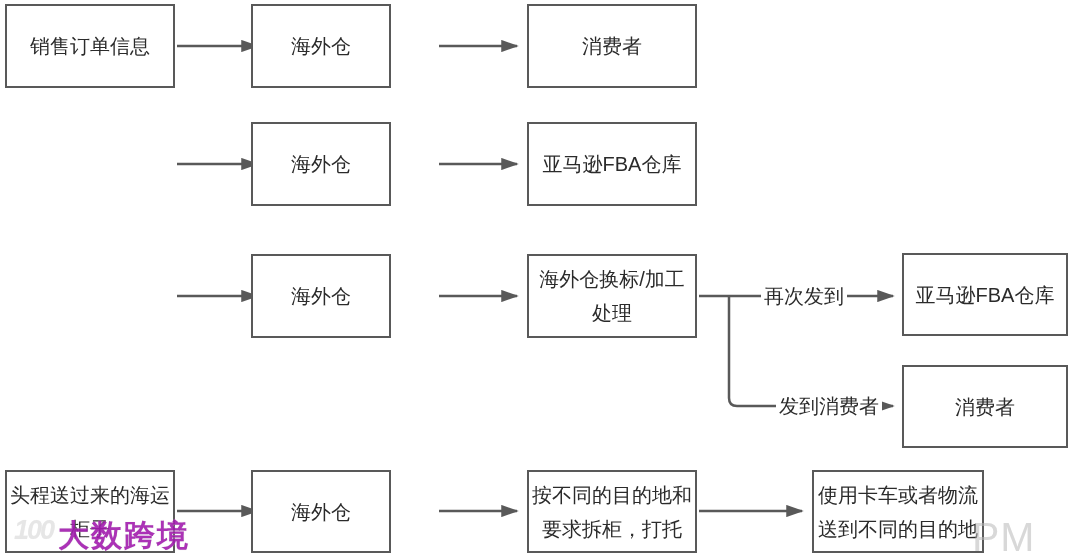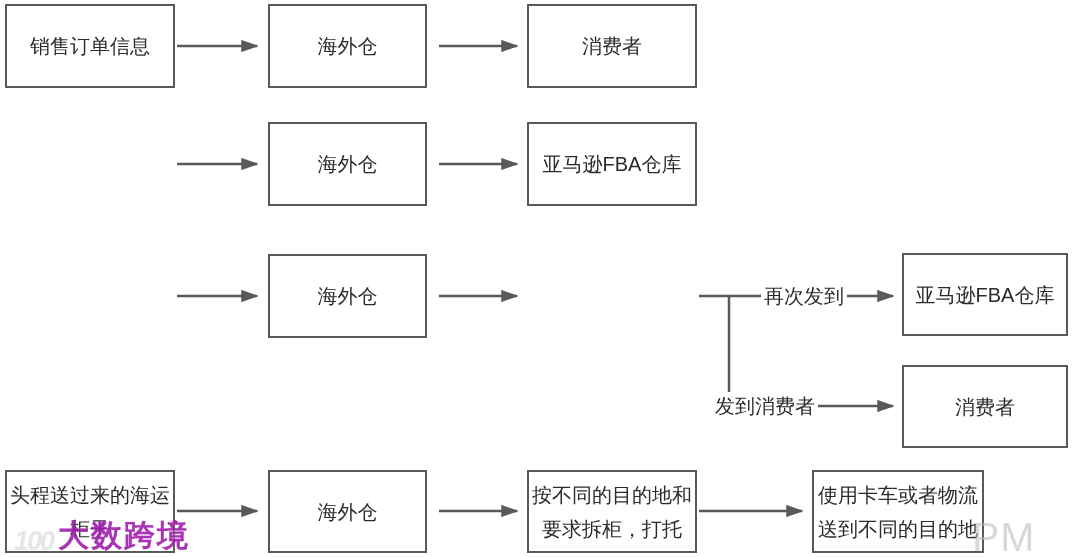--- a/index.html
+++ b/index.html
@@ -31,49 +31,49 @@
     justify-content: center;
     text-align: center;
     font-size: 20px;
     line-height: 34px;
     color: #2b2b2b;
     white-space: pre-line;
     padding: 0 2px;
   }
   
   .c1 { left: 5px;   width: 170px; }
-  .c2 { left: 268px; width: 159px; }
+  .c2 { left: 251px; width: 140px; }
   .c3 { left: 527px; width: 170px; }
   .c4 { left: 902px; width: 166px; }
   .r1 { top: 4px;   height: 84px; }
   .r2 { top: 122px; height: 84px; }
   .r3 { top: 254px; height: 84px; }
   .r3a { top: 253px; height: 83px; }
   .r3b { top: 365px; height: 83px; }
   .r4 { top: 470px; height: 83px; }
   .n-truck { left: 812px; width: 172px; top: 470px; height: 83px; }
 
   .edge-label {
     position: absolute;
     background: #ffffff;
     font-size: 20px;
     color: #2b2b2b;
     padding: 0 3px;
     line-height: 28px;
     white-space: nowrap;
   }
   #label-resend { left: 761px; top: 282px; }
-  #label-to-consumer { left: 712px; top: 392px; }
+  #label-to-consumer { left: 776px; top: 392px; }
 
   .watermark-brand {
     position: absolute;
     left: 14px;
     top: 515px;
     display: flex;
-    align-items: flex-end;
+    align-items: flex-start;
     gap: 5px;
     z-index: 5;
     opacity: 0.9;
     pointer-events: none;
   }
   .watermark-brand .logo {
     font-size: 27px;
     font-weight: bold;
     font-style: italic;
     color: #e4e4e4;
@@ -128,20 +128,22 @@
   </svg>
 
   <div class="node c1 r1">销售订单信息</div>
   <div class="node c2 r1">海外仓</div>
   <div class="node c3 r1">消费者</div>
 
   <div class="node c2 r2">海外仓</div>
   <div class="node c3 r2">亚马逊FBA仓库</div>
 
   <div class="node c2 r3">海外仓</div>
+  <div class="node c3 r3">海外仓换标/加工
+处理</div>
   <div class="node c4 r3a">亚马逊FBA仓库</div>
   <div class="node c4 r3b">消费者</div>
 
   <div class="edge-label" id="label-resend">再次发到</div>
   <div class="edge-label" id="label-to-consumer">发到消费者</div>
 
   <div class="node c1 r4">头程送过来的海运
 柜子</div>
   <div class="node c2 r4">海外仓</div>
   <div class="node n-truck">使用卡车或者物流

